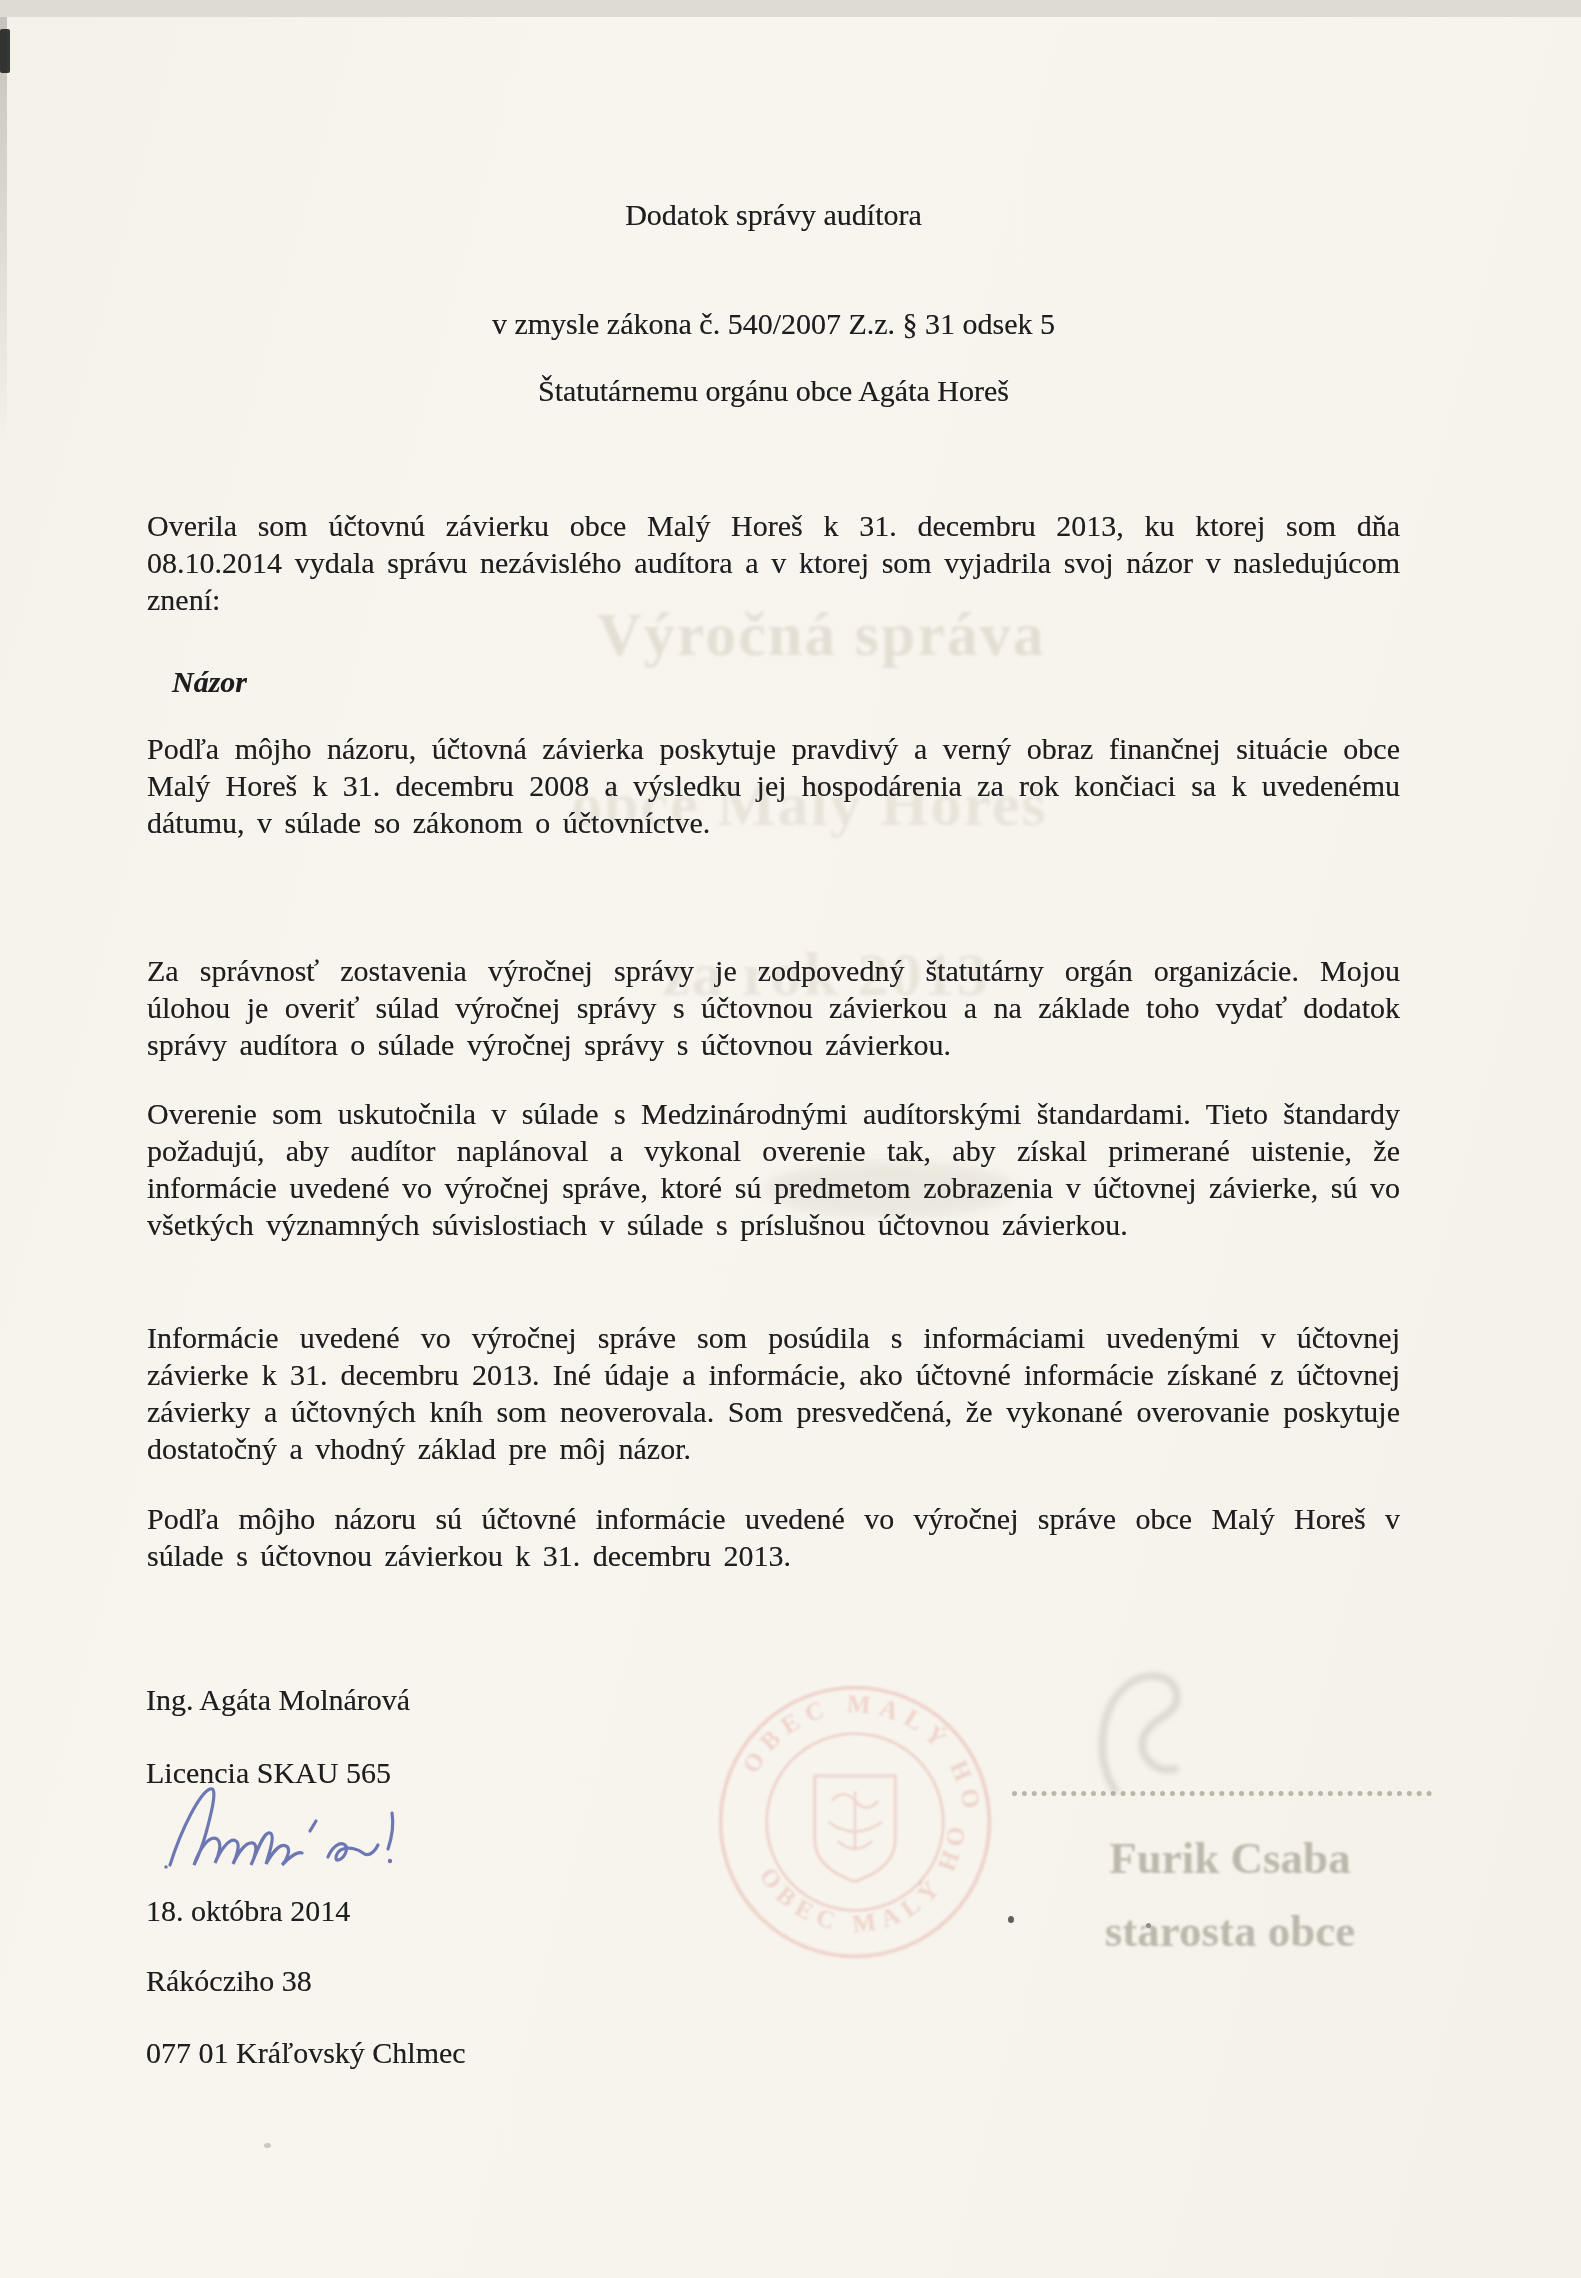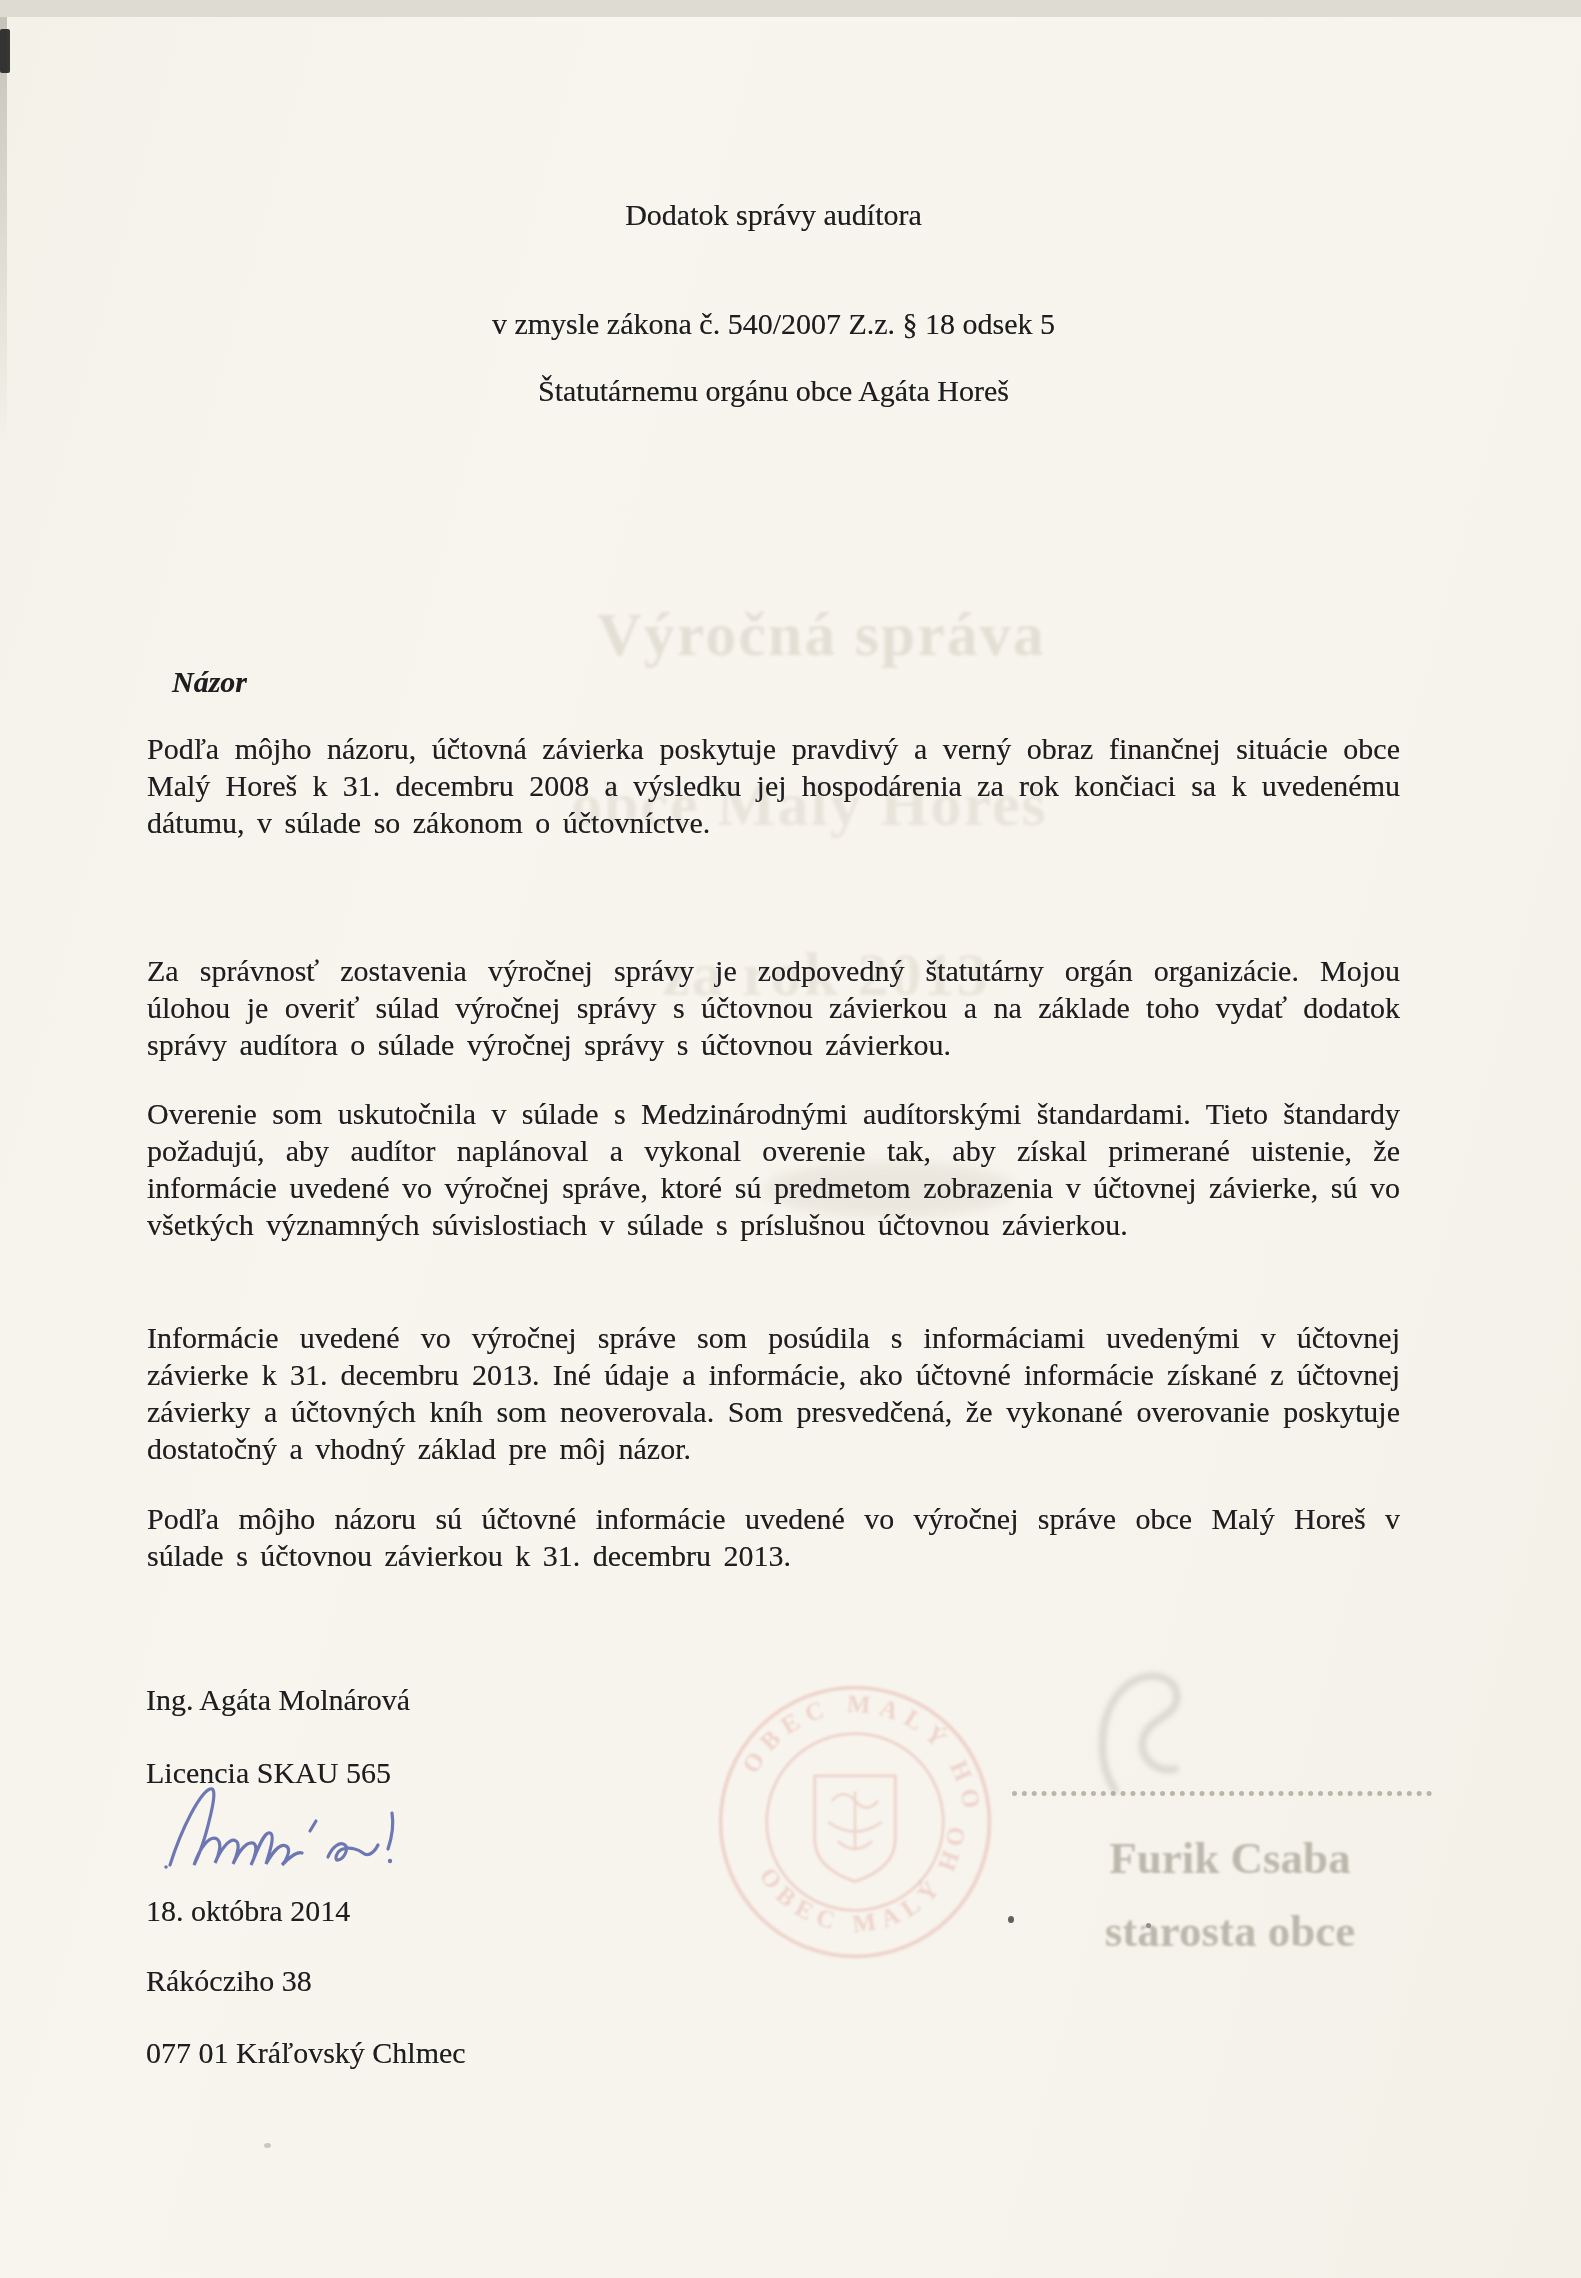--- a/index.html
+++ b/index.html
@@ -76,23 +76,24 @@
   <div class="speck" style="left:264px;top:2126px;width:7px;height:5px;opacity:.4;background:#8a8578;"></div>
 
   <div>
     <div class="ghost" style="left:597px;top:582px;opacity:.20;">Výročná správa</div>
     <div class="ghost" style="left:571px;top:752px;opacity:.15;">obce Malý Horeš</div>
     <div class="ghost" style="left:662px;top:922px;opacity:.14;">za rok 2013</div>
     <div class="ghost-blob" style="left:765px;top:1145px;width:250px;height:55px;"></div>
   </div>
 
   <div class="hline" style="top:179px;">Dodatok správy audítora</div>
-  <div class="hline" style="top:288px;">v zmysle zákona č. 540/2007 Z.z. § 18 odsek 5</div>
+  <div class="hline" style="top:288px;">v zmysle zákona č. 540/2007 Z.z. § 31 odsek 5</div>
   <div class="hline" style="top:355px;">Štatutárnemu orgánu obce Agáta Horeš</div>
 
+  <div class="para" style="top:490px;">Overila som účtovnú závierku obce Malý Horeš k 31. decembru 2013, ku ktorej som dňa 08.10.2014 vydala správu nezávislého audítora a v ktorej som vyjadrila svoj názor v nasledujúcom znení:</div>
   <div class="opinion" style="top:648px;">Názor</div>
   <div class="para" style="top:713px;">Podľa môjho názoru, účtovná závierka poskytuje pravdivý a verný obraz finančnej situácie obce Malý Horeš k 31. decembru 2008 a výsledku jej hospodárenia za rok končiaci sa k uvedenému dátumu, v súlade so zákonom o účtovníctve.</div>
   <div class="para" style="top:935px;">Za správnosť zostavenia výročnej správy je zodpovedný štatutárny orgán organizácie. Mojou úlohou je overiť súlad výročnej správy s účtovnou závierkou a na základe toho vydať dodatok správy audítora o súlade výročnej správy s účtovnou závierkou.</div>
   <div class="para" style="top:1078px;">Overenie som uskutočnila v súlade s Medzinárodnými audítorskými štandardami. Tieto štandardy požadujú, aby audítor naplánoval a vykonal overenie tak, aby získal primerané uistenie, že informácie uvedené vo výročnej správe, ktoré sú predmetom zobrazenia v účtovnej závierke, sú vo všetkých významných súvislostiach v súlade s príslušnou účtovnou závierkou.</div>
   <div class="para" style="top:1302px;">Informácie uvedené vo výročnej správe som posúdila s informáciami uvedenými v účtovnej závierke k 31. decembru 2013. Iné údaje a informácie, ako účtovné informácie získané z účtovnej závierky a účtovných kníh som neoverovala. Som presvedčená, že vykonané overovanie poskytuje dostatočný a vhodný základ pre môj názor.</div>
   <div class="para" style="top:1483px;">Podľa môjho názoru sú účtovné informácie uvedené vo výročnej správe obce Malý Horeš v súlade s účtovnou závierkou k 31. decembru 2013.</div>
 
   <div class="sig-line" style="top:1664px;">Ing. Agáta Molnárová</div>
   <div class="sig-line" style="top:1737px;">Licencia SKAU 565</div>
 

